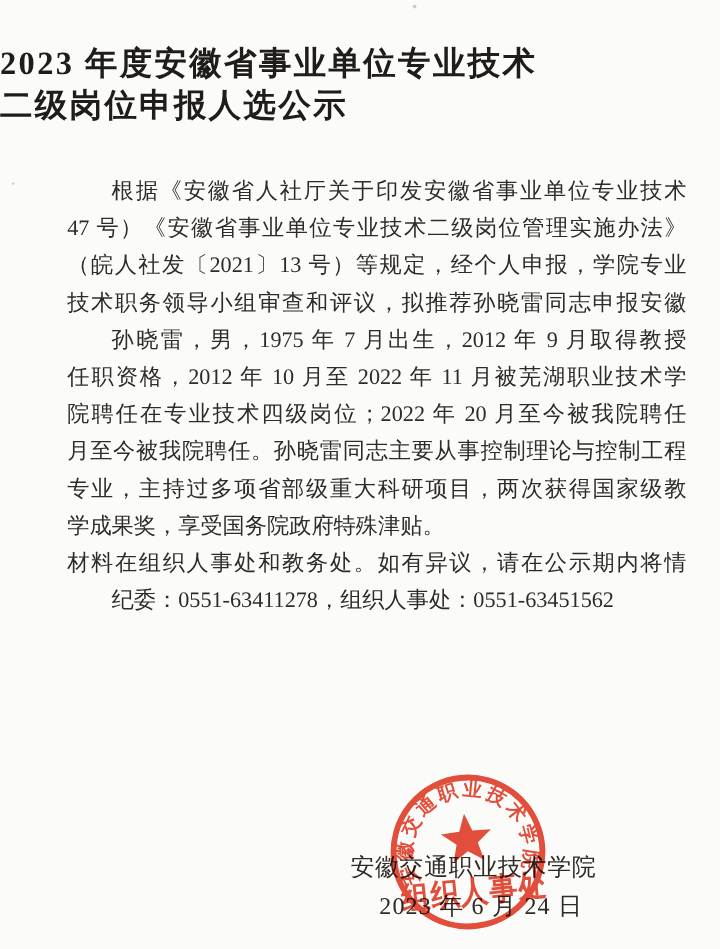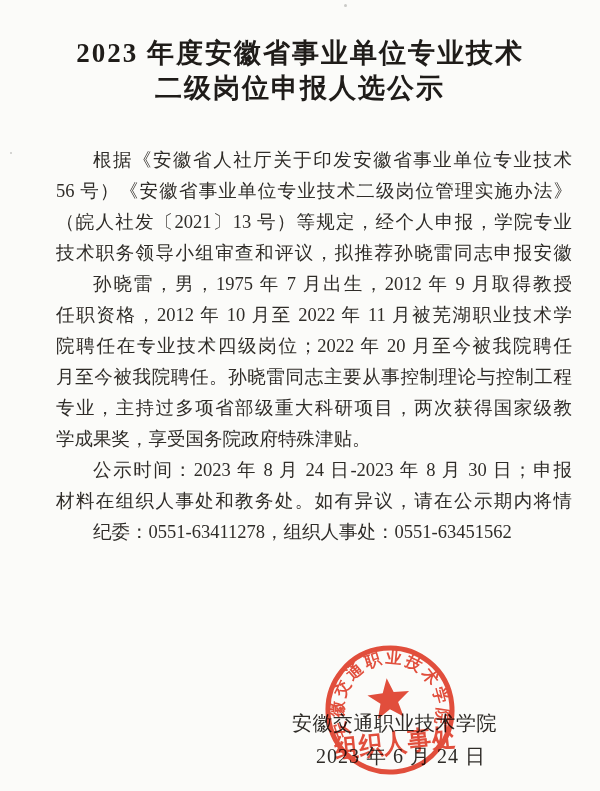--- a/index.html
+++ b/index.html
@@ -16,21 +16,21 @@
     margin: 0 auto;
     background: var(--paper);
     overflow: hidden;
     font-family: "Liberation Serif", serif;
     color: var(--ink);
   }
   
   .title {
     position: absolute;
     top: 36px; left: 0; right: 0;
-    text-align: center;
+    text-align: left;
     font-weight: 700;
     font-size: 27px;
     line-height: 35px;
     letter-spacing: 2px;
     color: var(--ink-strong);
   }
   
   .body-block {
     position: absolute;
     top: 145px;
@@ -110,32 +110,31 @@
   <div class="speck s1"></div>
   <div class="speck s2"></div>
 
   <div class="title">
     <div>2023 年度安徽省事业单位专业技术</div>
     <div>二级岗位申报人选公示</div>
   </div>
 
   <div class="body-block">
     <div class="line ind">根据《安徽省人社厅关于印发安徽省事业单位专业技术</div>
-    <div class="line">56 号）《安徽省事业单位专业技术二级岗位管理实施办法》</div>
+    <div class="line">47 号）《安徽省事业单位专业技术二级岗位管理实施办法》</div>
     <div class="line">（皖人社发〔2021〕13 号）等规定，经个人申报，学院专业</div>
     <div class="line">技术职务领导小组审查和评议，拟推荐孙晓雷同志申报安徽</div>
 
     <div class="line ind">孙晓雷，男，1975 年 7 月出生，2012 年 9 月取得教授</div>
     <div class="line">任职资格，2012 年 10 月至 2022 年 11 月被芜湖职业技术学</div>
     <div class="line">院聘任在专业技术四级岗位；2022 年 20 月至今被我院聘任</div>
     <div class="line">月至今被我院聘任。孙晓雷同志主要从事控制理论与控制工程</div>
     <div class="line">专业，主持过多项省部级重大科研项目，两次获得国家级教</div>
     <div class="line pl">学成果奖，享受国务院政府特殊津贴。</div>
 
-    <div class="line ind">公示时间：2023 年 8 月 24 日-2023 年 8 月 30 日；申报</div>
     <div class="line">材料在组织人事处和教务处。如有异议，请在公示期内将情</div>
 
     <div class="line ind pl">纪委：0551-63411278，组织人事处：0551-63451562</div>
   </div>
 
   <div class="sig-org">安徽交通职业技术学院</div>
   <div class="sig-date">2023 年 6 月 24 日</div>
 
   <svg class="seal" viewBox="0 0 170 170" width="170" height="170" xmlns="http://www.w3.org/2000/svg">
     <circle class="seal-ring" cx="85" cy="85" r="62"></circle>

